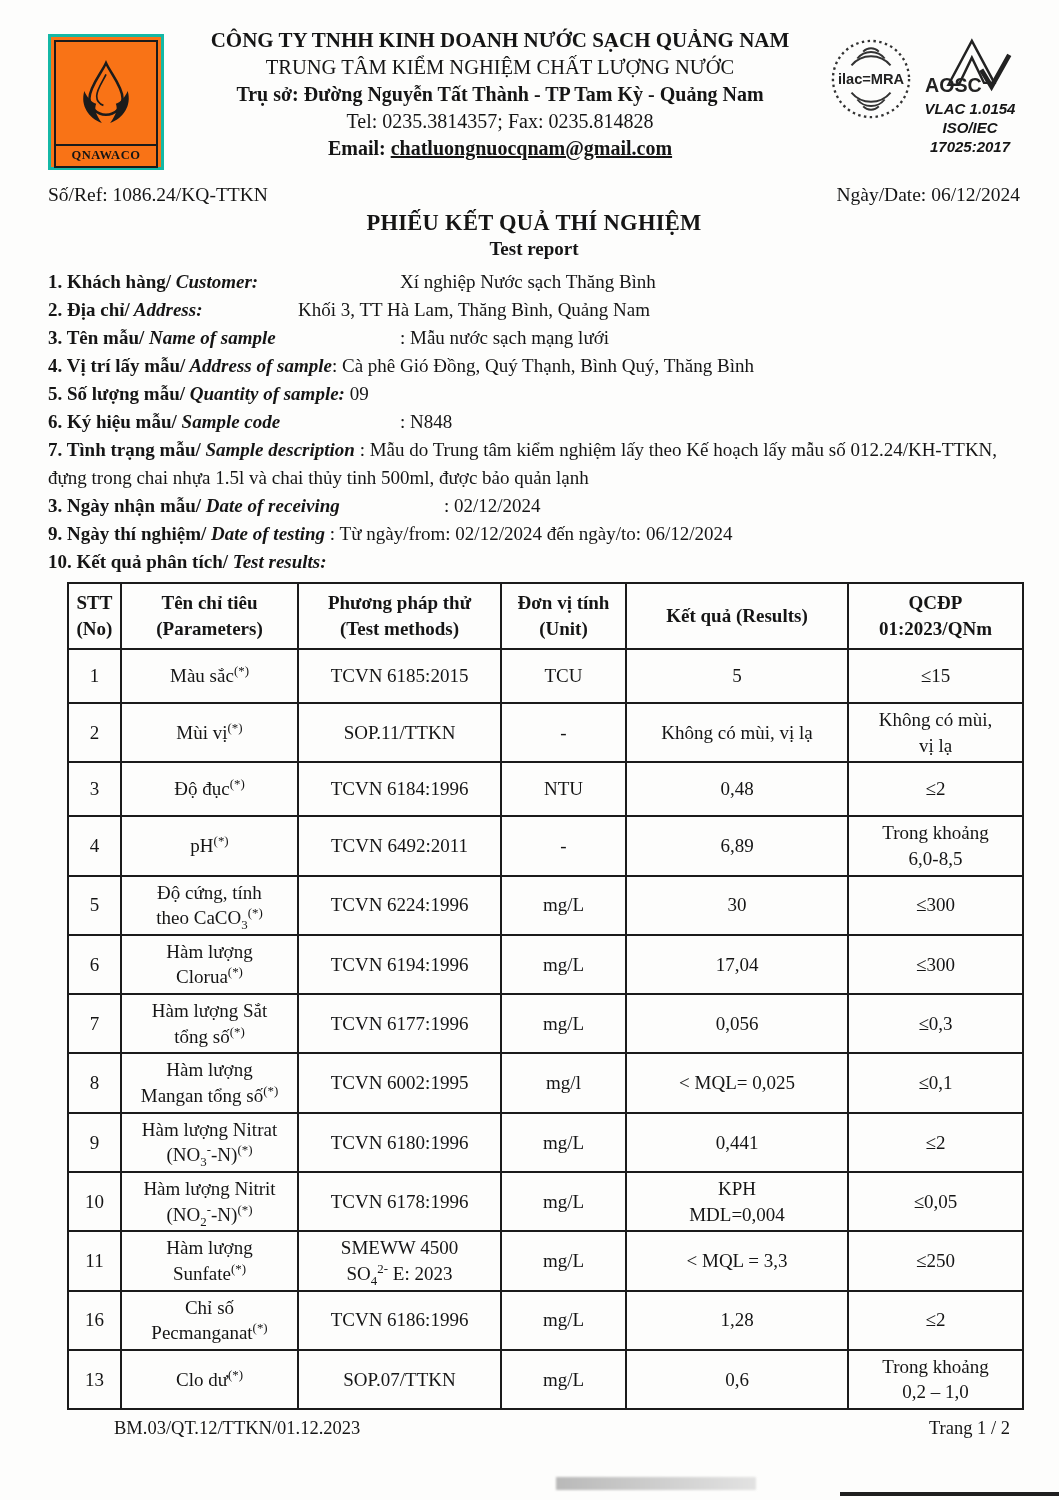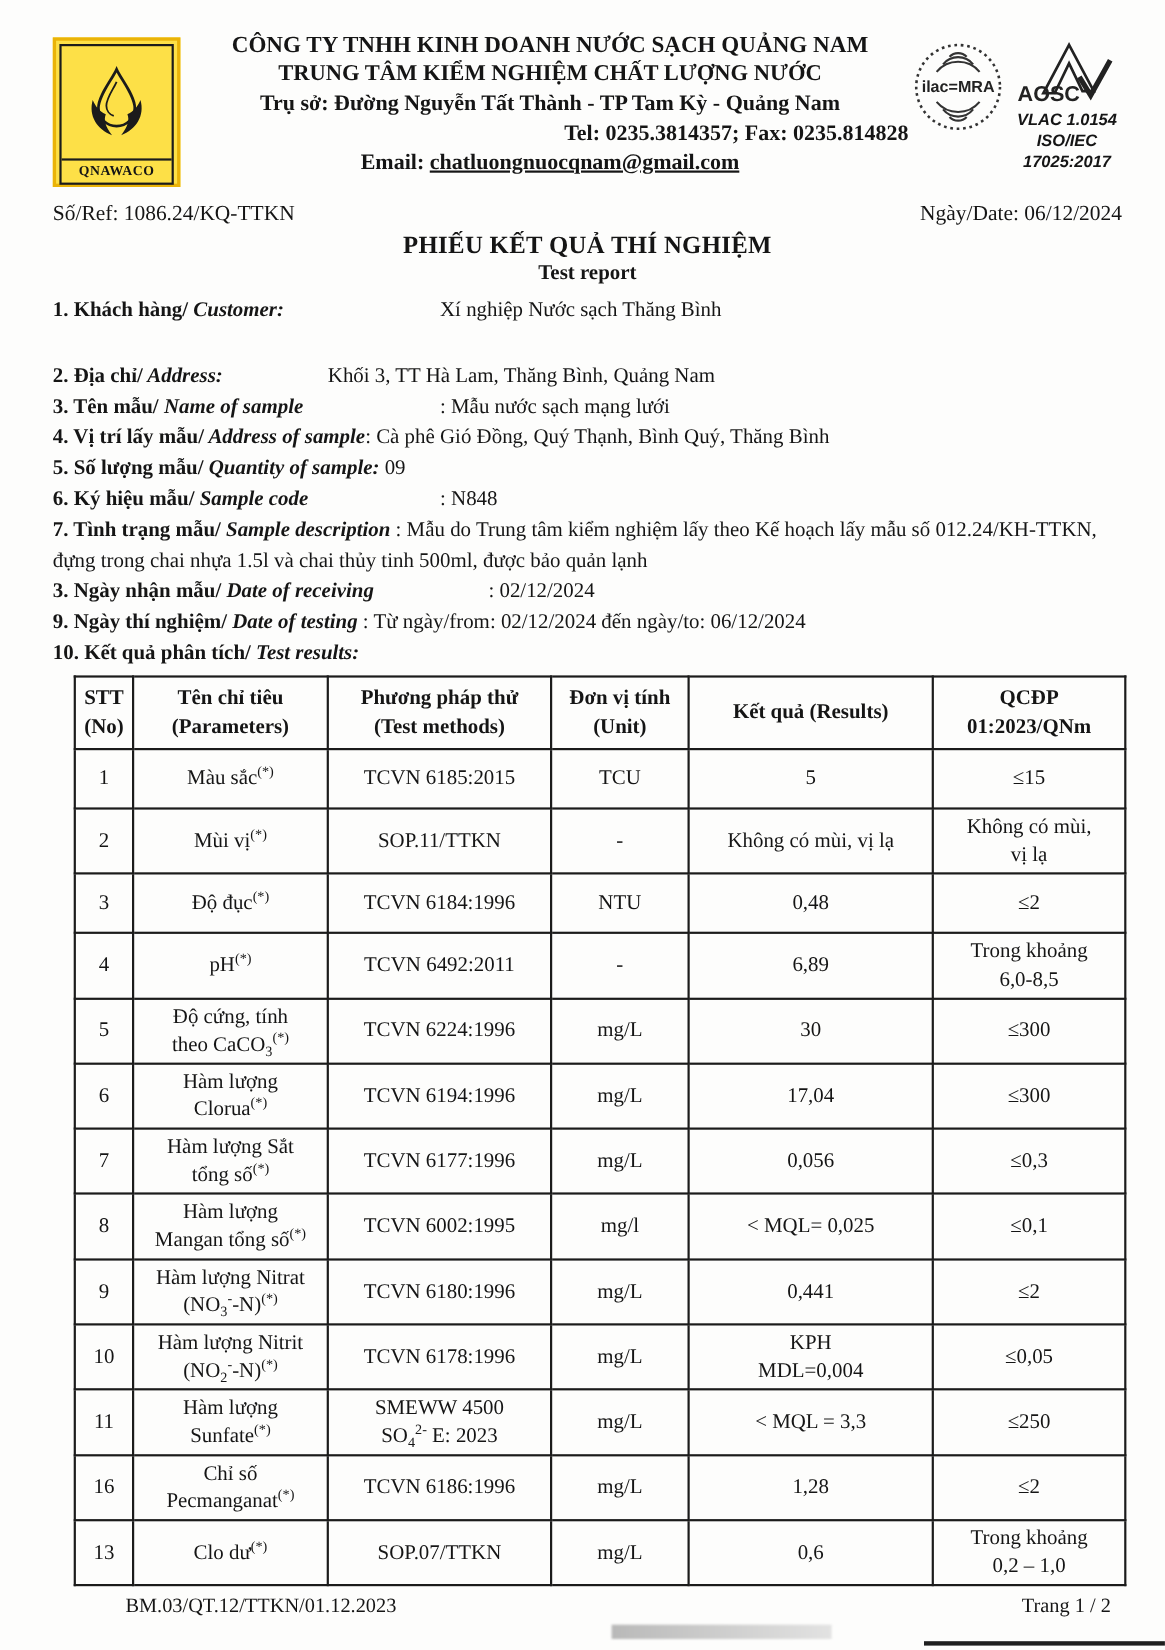--- a/index.html
+++ b/index.html
@@ -6,55 +6,55 @@
   body{
     width:1059px;height:1500px;position:relative;overflow:hidden;
     background:#fdfdfc;color:#151515;
     font-family:"Liberation Serif","DejaVu Serif",serif;
   }
   .page{padding:26px 39px 0 48px;position:relative;}
 
   
   .hdr{display:flex;align-items:flex-start;}
   .logo-box{
-    width:104px;height:124px;border:3px solid #eab308;padding:3px;
-    margin-top:8px;flex:0 0 auto;background:#fde047;
+    width:104px;height:124px;border:3px solid #14b8a6;padding:3px;
+    margin-top:8px;flex:0 0 auto;background:#f97316;
   }
   .logo-inner{border:2px solid #1b1b1b;height:100%;display:flex;flex-direction:column;}
   .logo-art{flex:1;display:flex;align-items:center;justify-content:center;}
   .logo-art svg{width:62px;height:74px;}
   .logo-label{
     border-top:2px solid #1b1b1b;text-align:center;font-weight:bold;
     font-size:12.5px;letter-spacing:.5px;padding:2px 0 3px;
   }
   .hdr-center{flex:1;text-align:center;padding:2px 4px 0 10px;}
   .hc1{font-size:21px;font-weight:bold;}
-  .hc2{font-size:20.5px;font-weight:bold;margin-top:3px;}
+  .hc2{font-size:20.5px;font-weight:normal;margin-top:3px;}
   .hc3{font-size:20px;font-weight:bold;margin-top:4px;}
-  .hc4{font-size:20px;font-weight:bold;margin-top:4px;text-align:right;}
+  .hc4{font-size:20px;font-weight:normal;margin-top:4px;}
   .hc5{font-size:20px;font-weight:bold;margin-top:4px;}
   .email-link{text-decoration:underline;font-weight:bold;margin-top:40px;}
   .hdr-certs{flex:0 0 auto;width:190px;display:flex;gap:8px;margin-top:12px;align-items:flex-start;}
   .cert-ilac svg{width:82px;height:82px;}
   .cert-aosc{width:100px;text-align:center;}
   .cert-aosc svg{width:96px;height:58px;}
   .aosc-cap{font-size:15px;font-weight:bold;line-height:1.25;font-family:"Liberation Sans","DejaVu Sans",sans-serif;font-style:italic;}
 
   
   .meta{display:flex;justify-content:space-between;font-size:19.5px;margin-top:14px;}
   .doc-title{text-align:center;font-weight:bold;font-size:22.5px;margin-top:4px;letter-spacing:.3px;}
   .doc-subtitle{text-align:center;font-weight:bold;font-size:19px;margin-top:2px;}
 
   
   .info{margin-top:8px;font-size:19px;line-height:28px;}
   .info-line{margin:0;}
   .ilbl{display:inline-block;white-space:nowrap;font-weight:bold;}
   .ilbl .en{font-style:italic;}
   .lw-a{min-width:352px;}
-  .lw-b{min-width:250px;margin-top:32px;}
+  .lw-b{min-width:250px;}
   .lw-c{min-width:396px;}
   .ival{font-weight:normal;}
 
   
   table.results{
     border-collapse:collapse;margin:6px 0 0 19px;width:955px;
     font-size:19px;table-layout:fixed;
   }
   table.results th,table.results td{
     border:2px solid #1b1b1b;text-align:center;vertical-align:middle;

